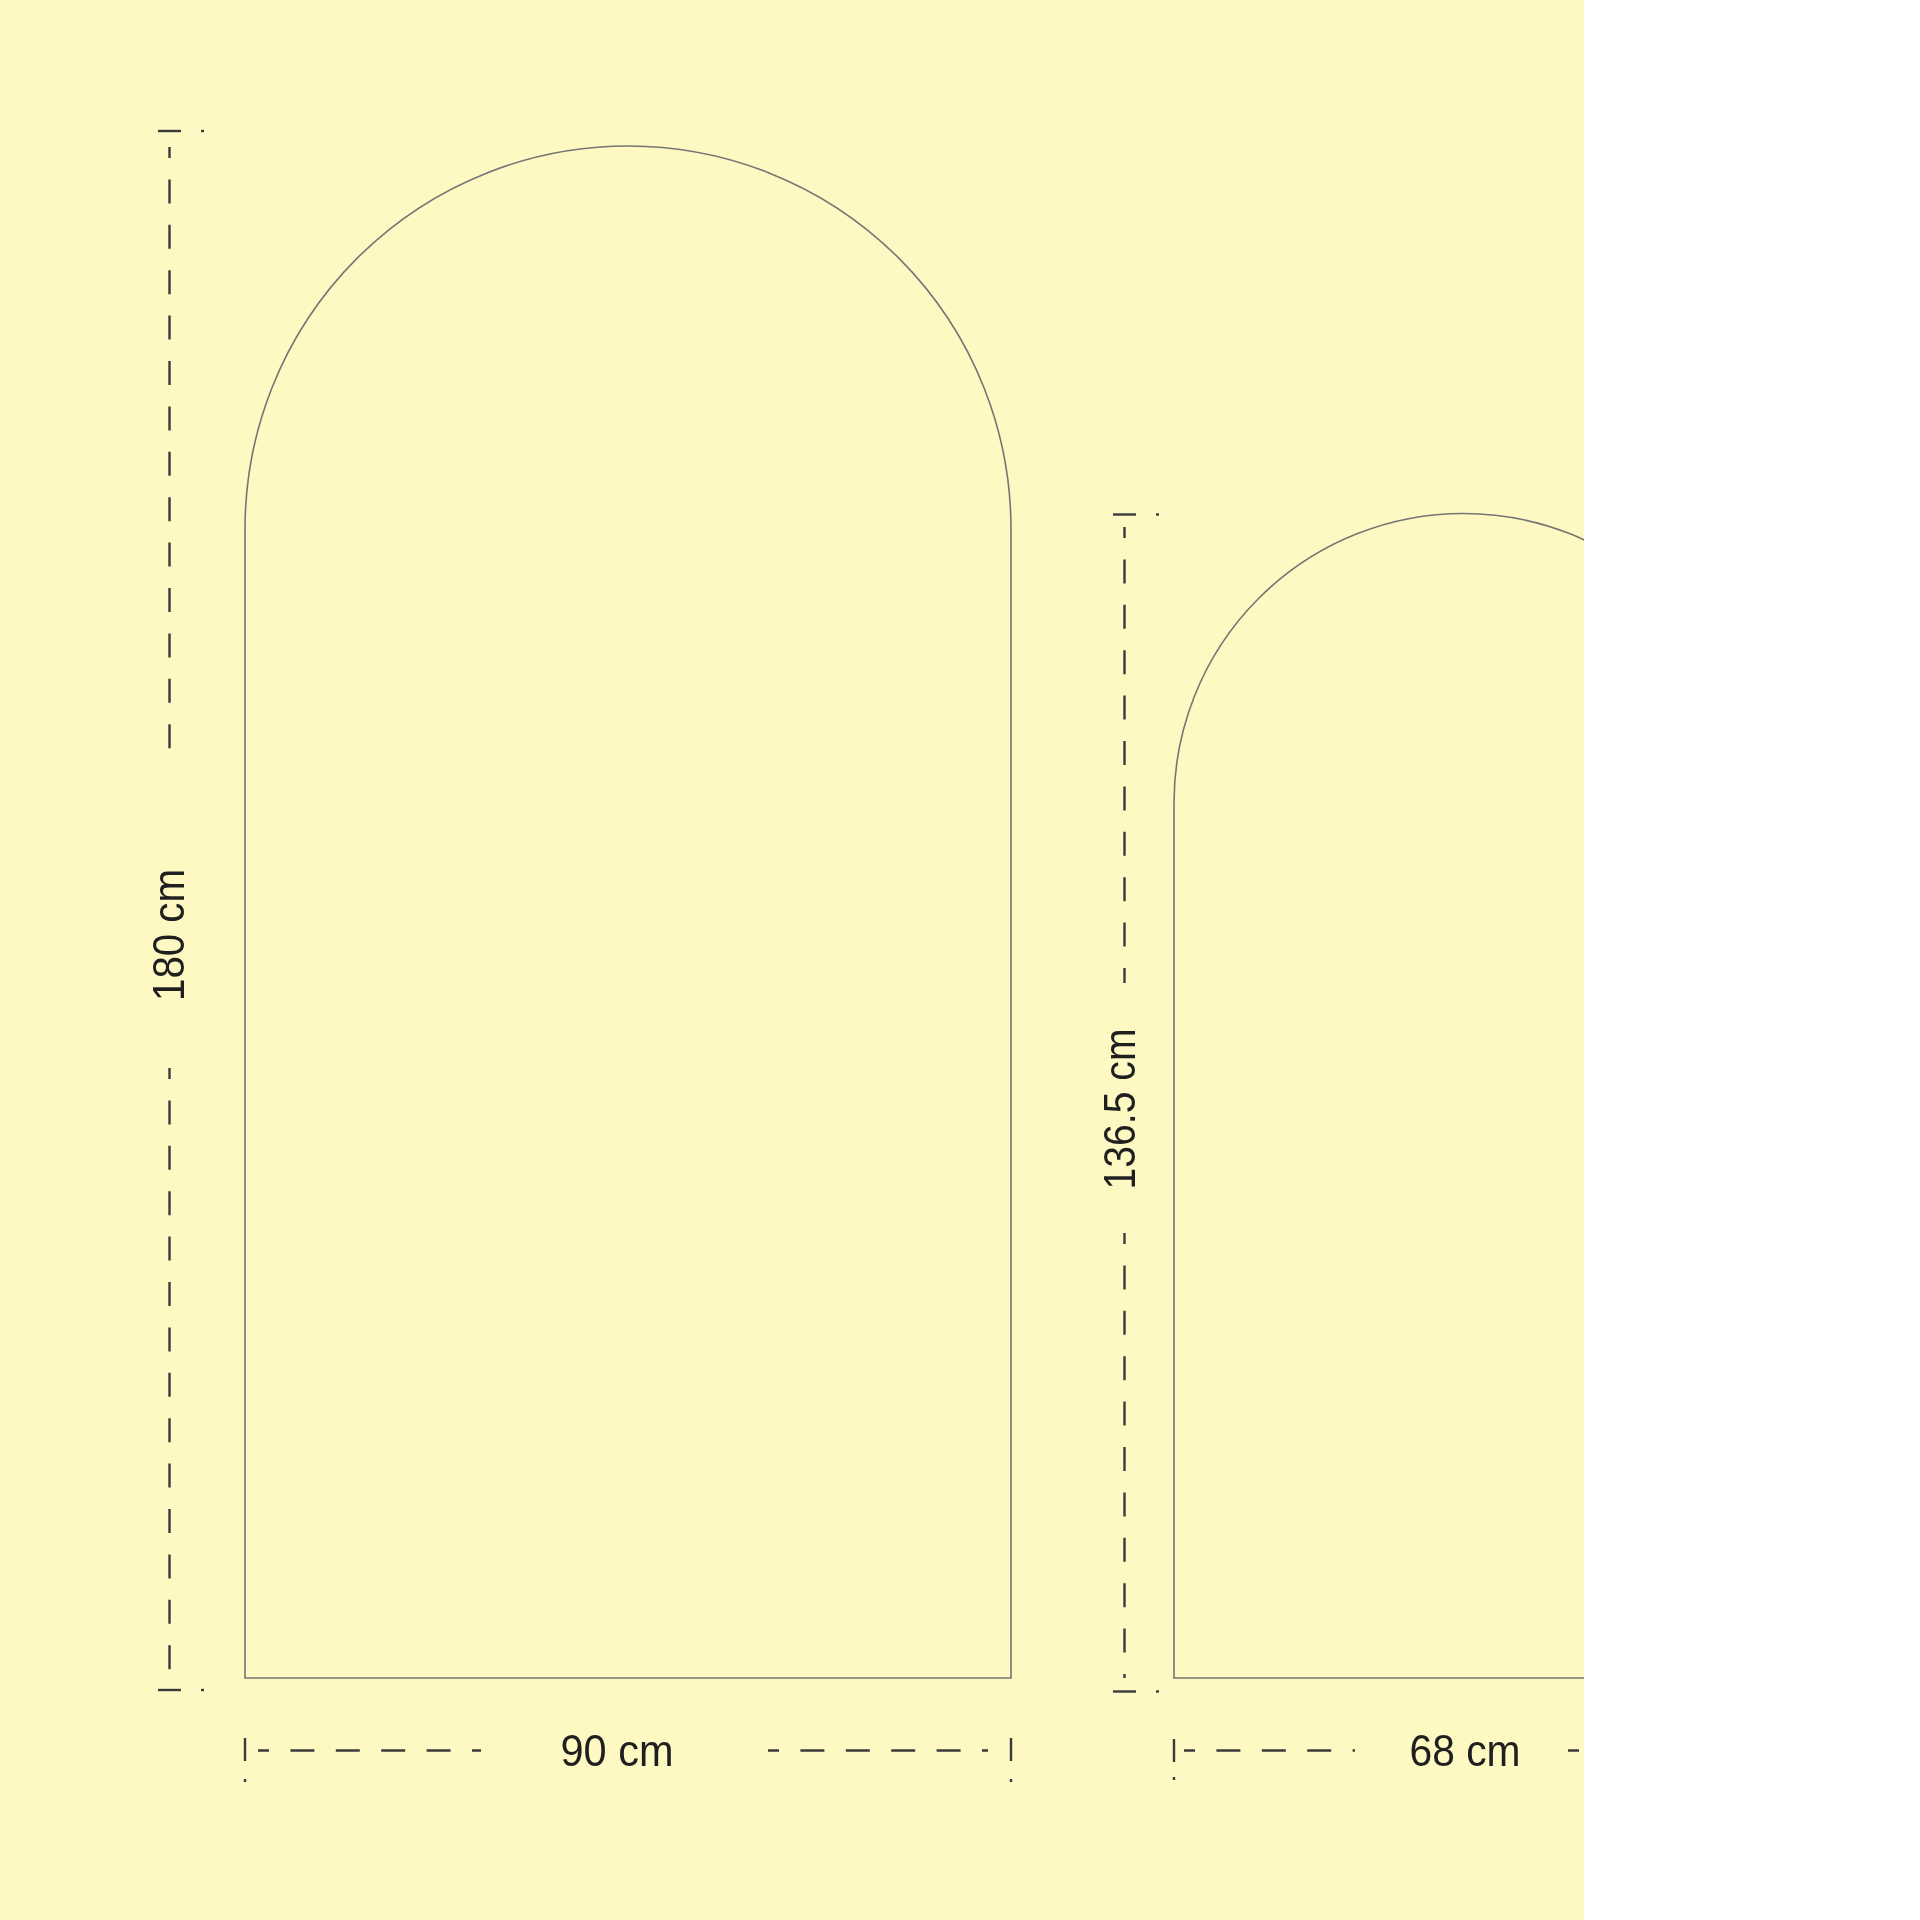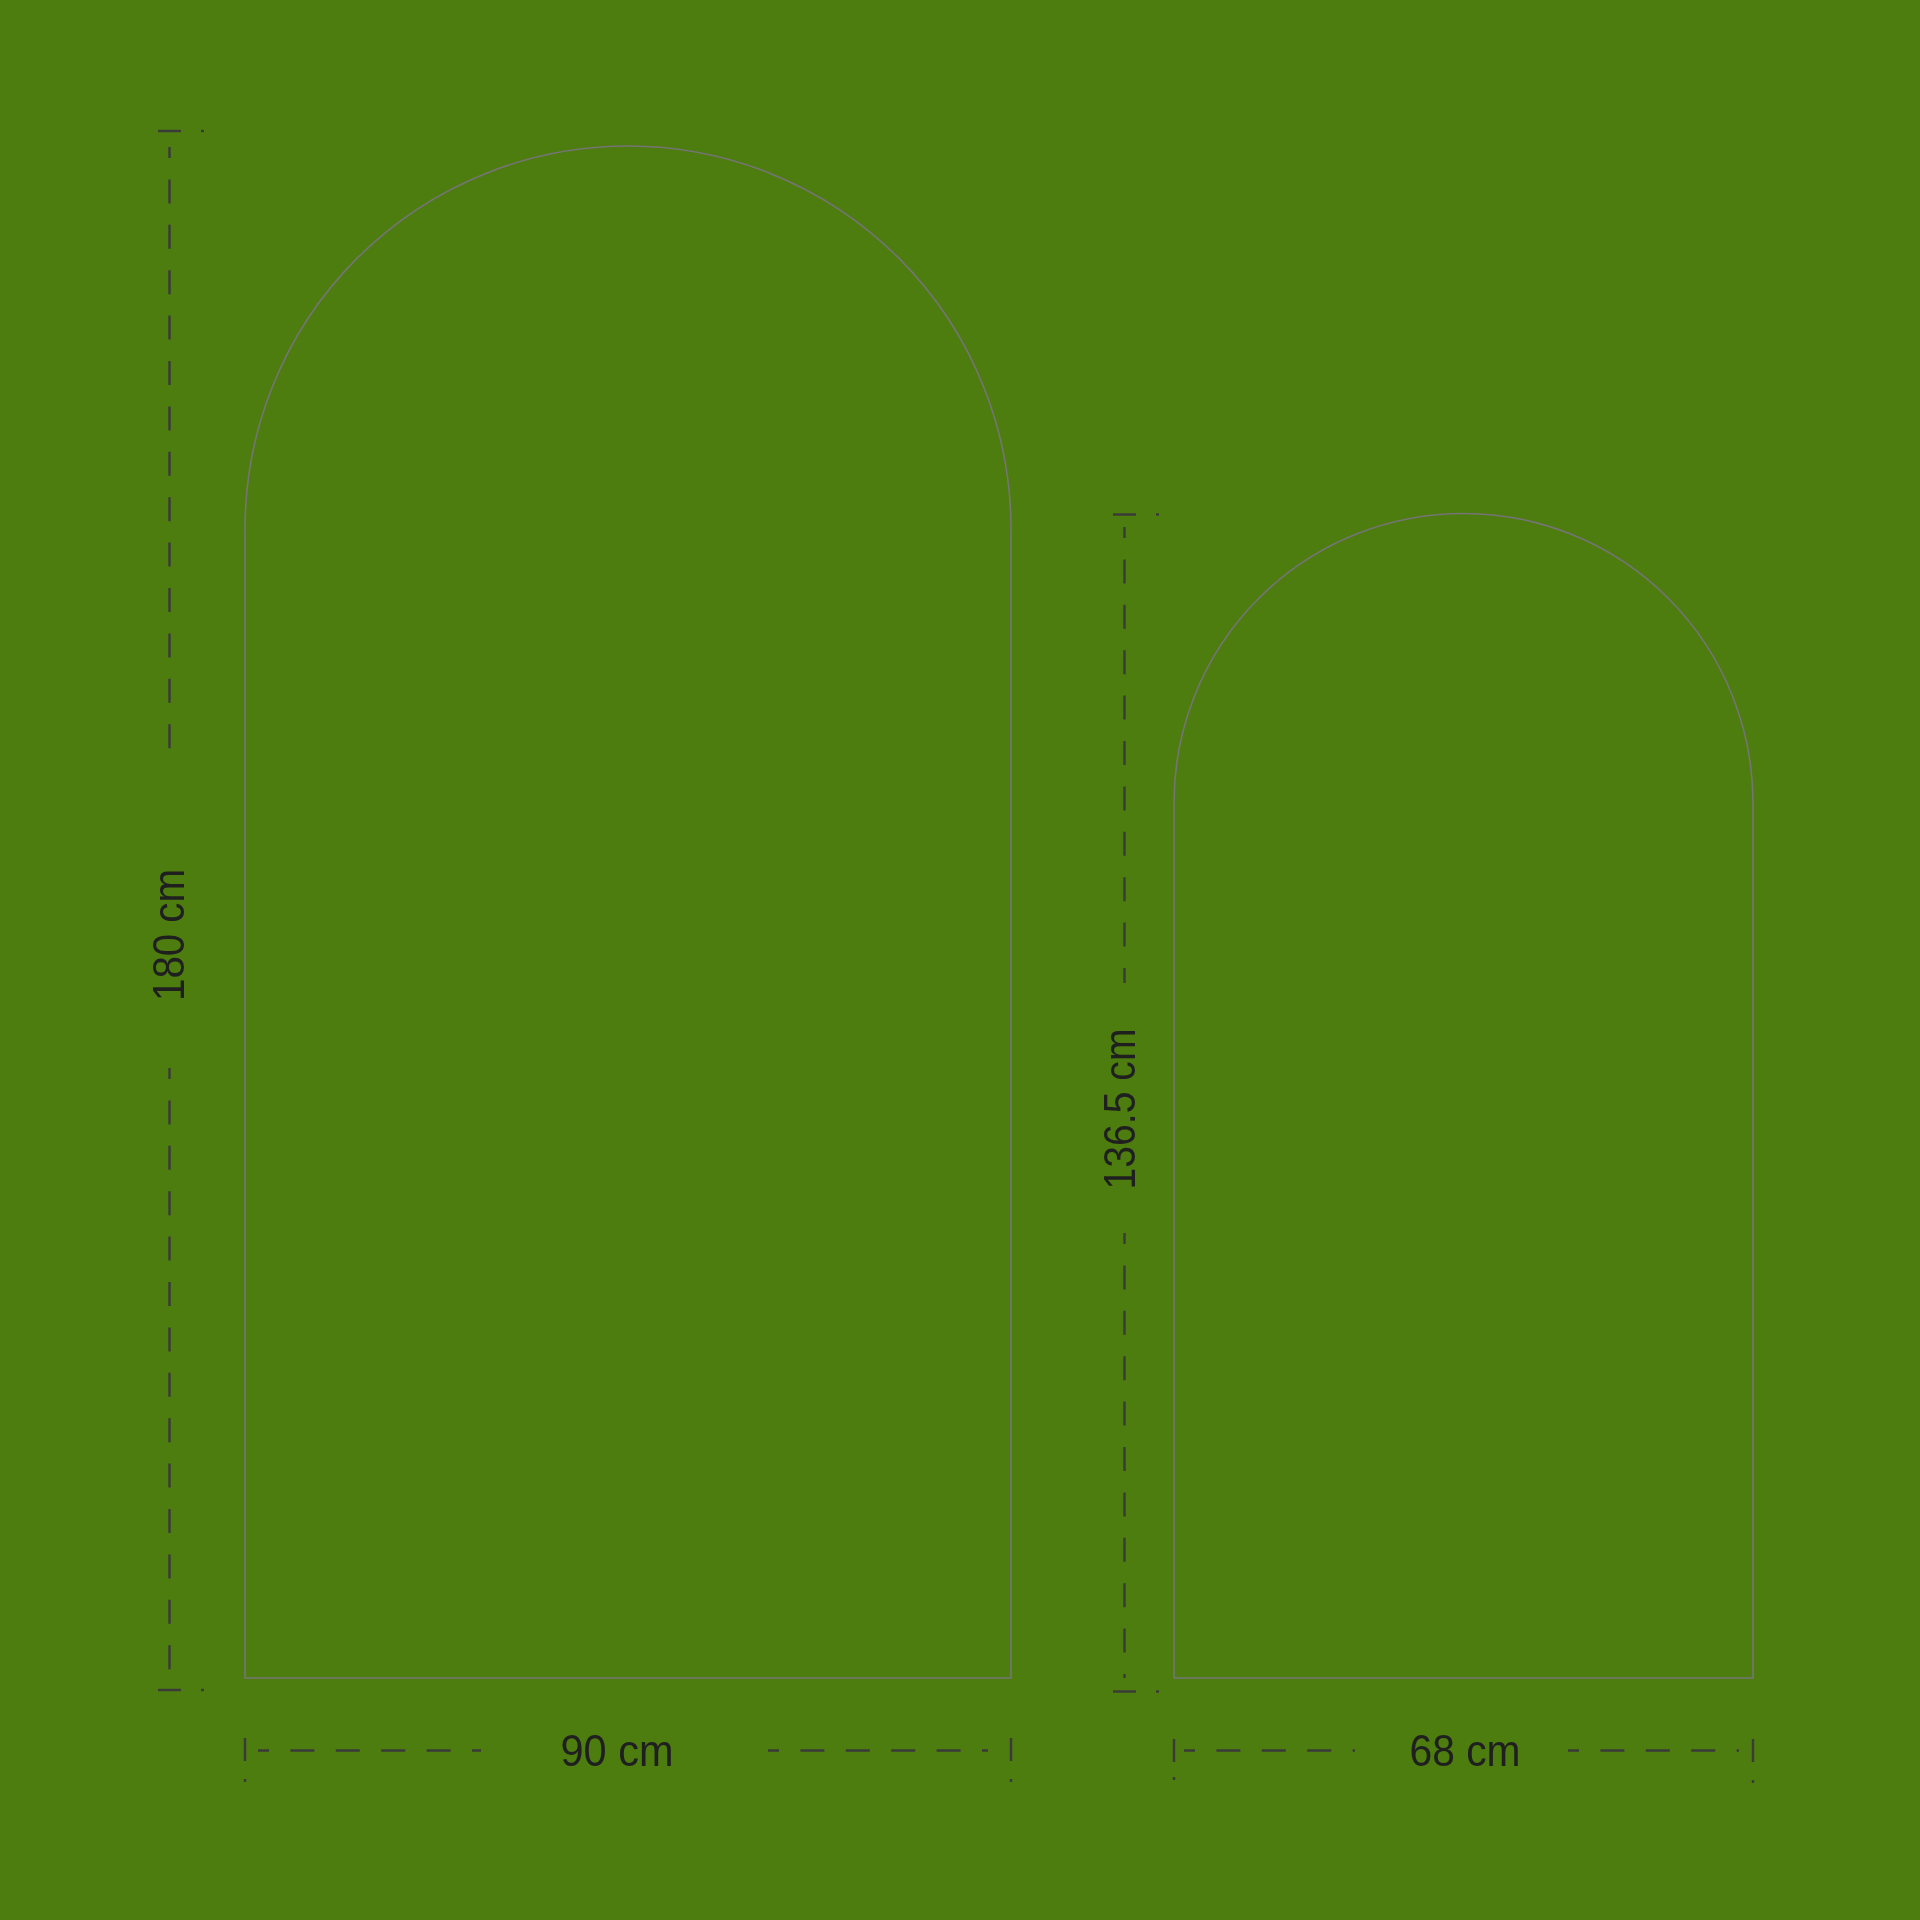--- a/index.html
+++ b/index.html
@@ -1,16 +1,16 @@
 <!DOCTYPE html>
 <html><head>
 <meta charset="utf-8">
 <style>
   html,body{margin:0;padding:0;background:#ffffff;}
-  .page{position:relative;width:1920px;height:1920px;background:#4d7c0f;overflow:hidden;}
+  .page{position:relative;width:1584px;height:1920px;background:#fef9c3;overflow:hidden;}
   svg{position:absolute;left:0;top:0;}
   text{font-family:"Liberation Sans",sans-serif;font-size:44px;fill:#1f1f1f;}
 </style>
 </head>
 <body>
 <div class="page">
 <svg width="1920" height="1920" viewBox="0 0 1920 1920">
 
   <path d="M245,1678 L245,529 A383,383 0 0 1 1011,529 L1011,1678 Z" fill="none" stroke="#757575" stroke-width="1.6"></path>
   <path d="M1174,1678 L1174,803 A289.5,289.5 0 0 1 1753,803 L1753,1678 Z" fill="none" stroke="#757575" stroke-width="1.6"></path>

